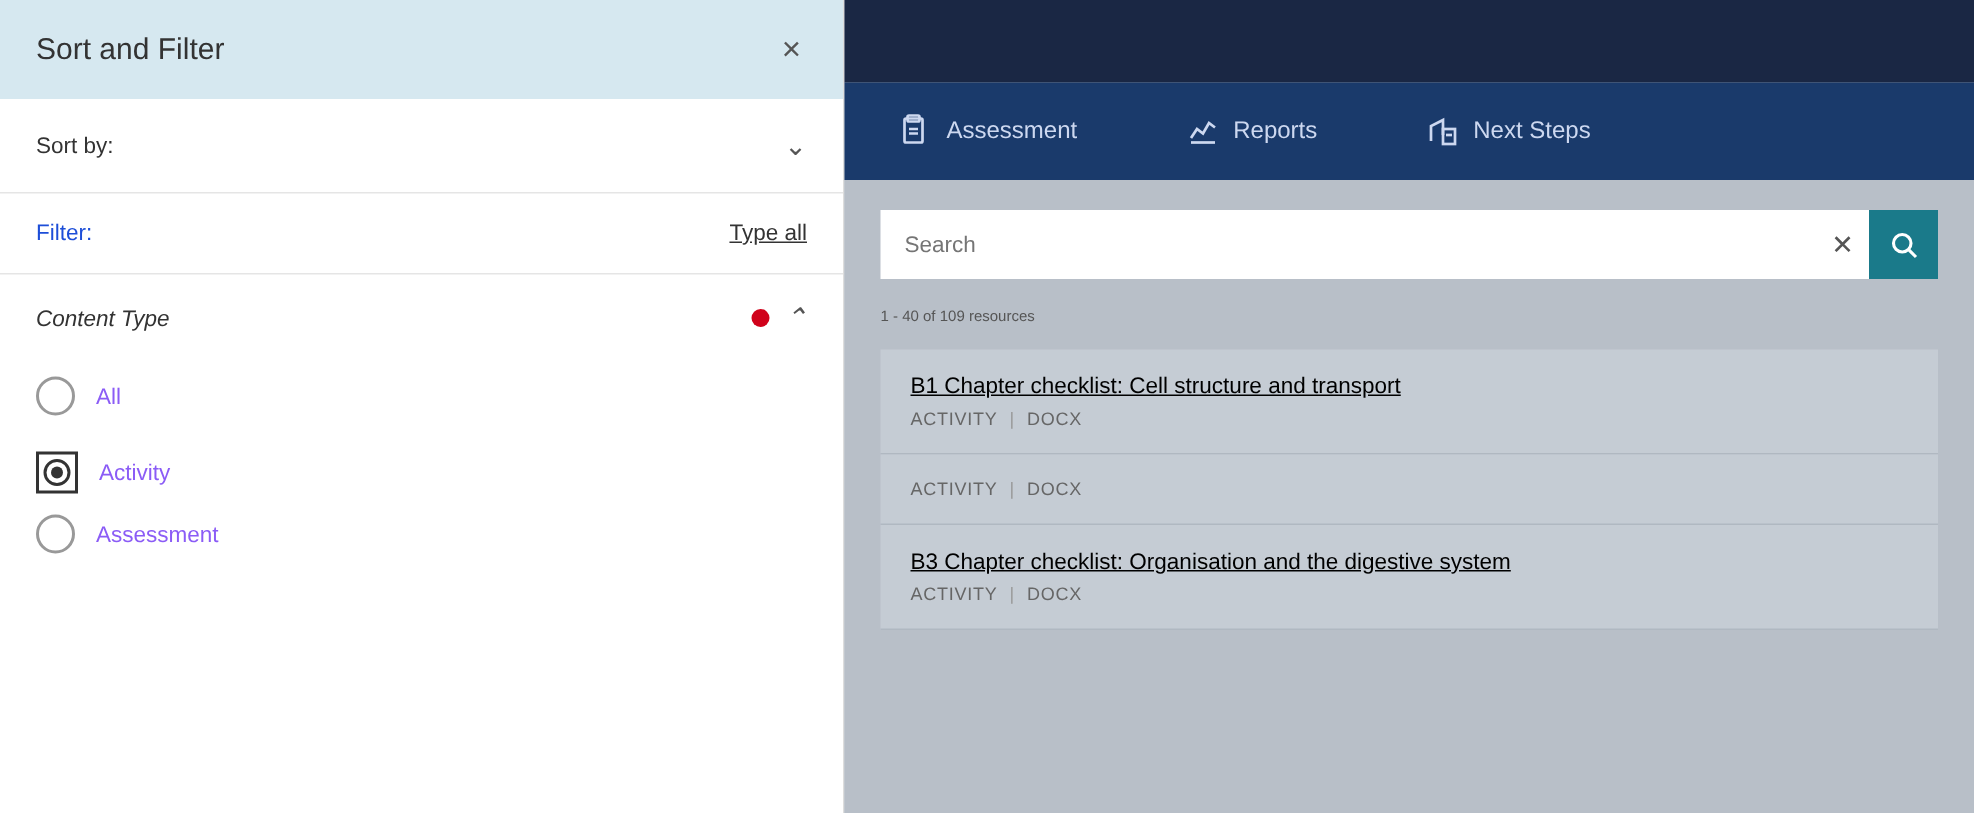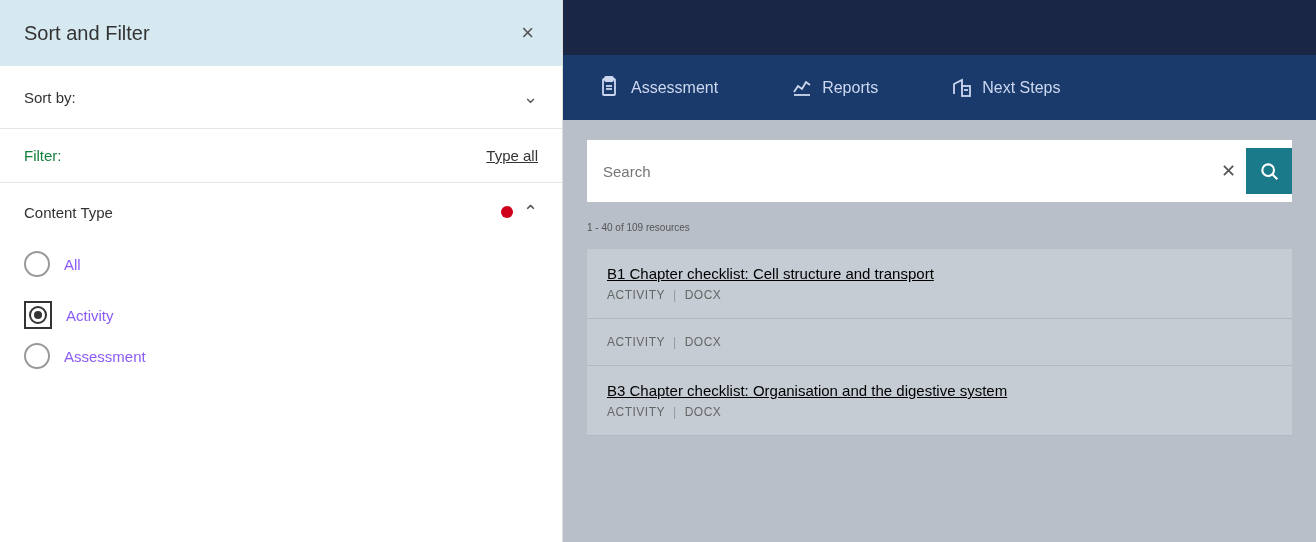--- a/index.html
+++ b/index.html
@@ -80,41 +80,42 @@
     .filter-section {
       padding: 18px 24px;
       border-bottom: 1px solid #e5e5e5;
       display: flex;
       justify-content: space-between;
       align-items: center;
     }
 
     .filter-label {
       font-size: 15px;
-      color: #15803d;
+      color: #1d4ed8;
     }
 
     .clear-all-link {
       color: #333;
       text-decoration: underline;
       cursor: pointer;
       font-size: 15px;
       background: none;
       border: none;
     }
 
     .content-type-section {
       padding: 18px 24px 10px;
     }
 
     .content-type-header {
       display: flex;
       justify-content: space-between;
       align-items: center;
       margin-bottom: 16px;
+      font-style: italic;
     }
 
     .content-type-label {
       font-size: 15px;
       color: #333;
     }
 
     .content-type-controls {
       display: flex;
       align-items: center;
@@ -243,21 +244,21 @@
       background: #b8bfc8;
       padding: 20px 24px;
       overflow-y: auto;
     }
 
     .search-bar {
       display: flex;
       align-items: center;
       background: #fff;
       margin-bottom: 16px;
-      height: 62px;
+      height: 46px;
     }
 
     .search-input {
       flex: 1;
       border: none;
       outline: none;
       padding: 0 16px;
       font-size: 15px;
       color: #888;
       background: transparent;

